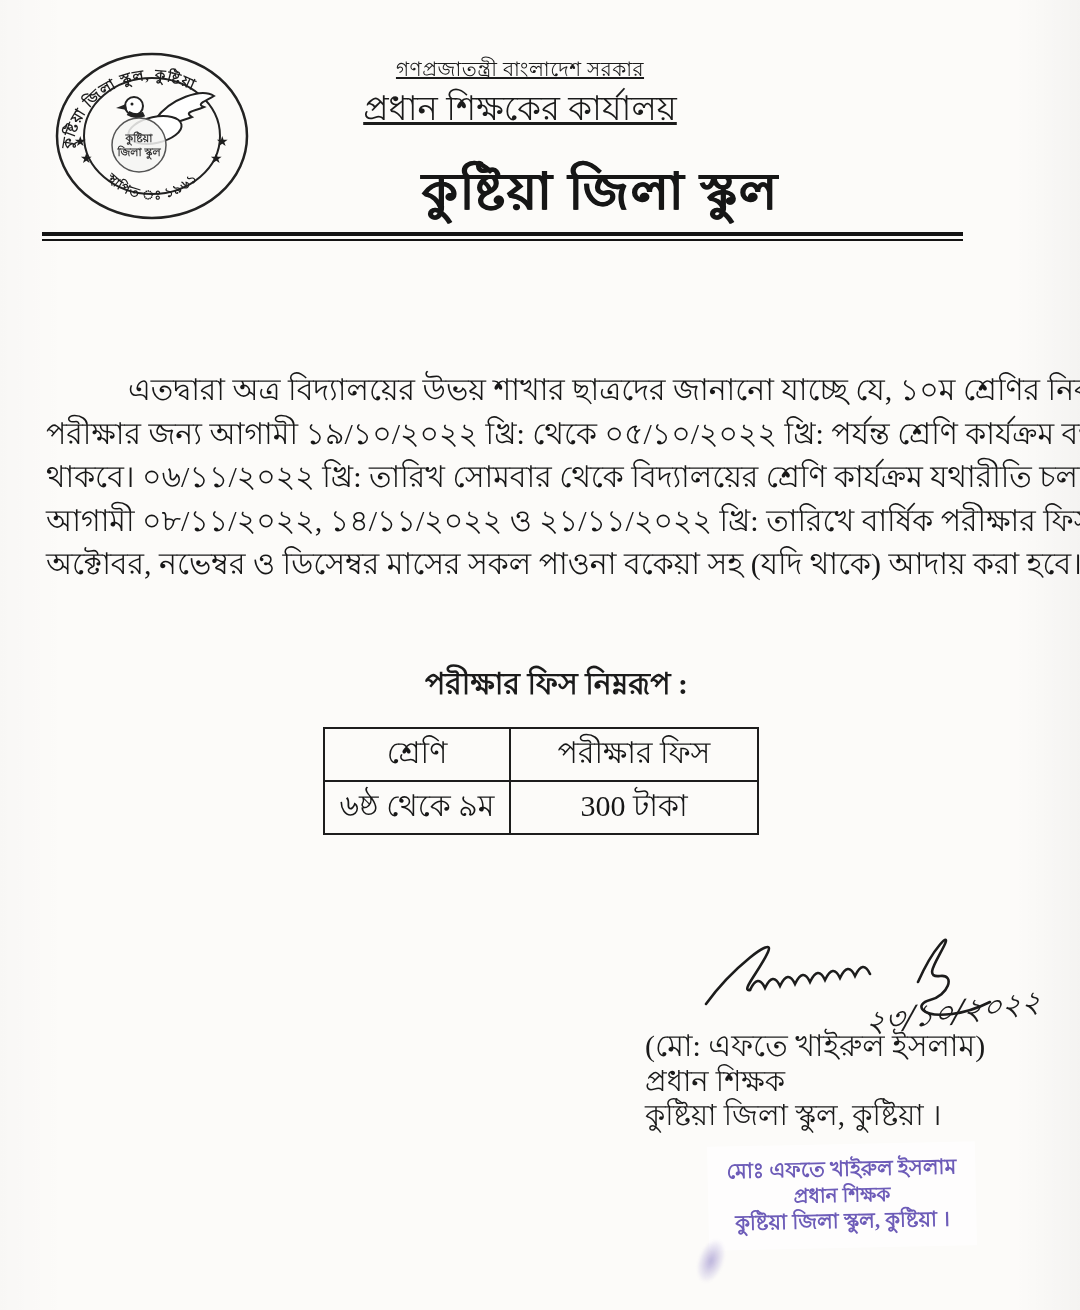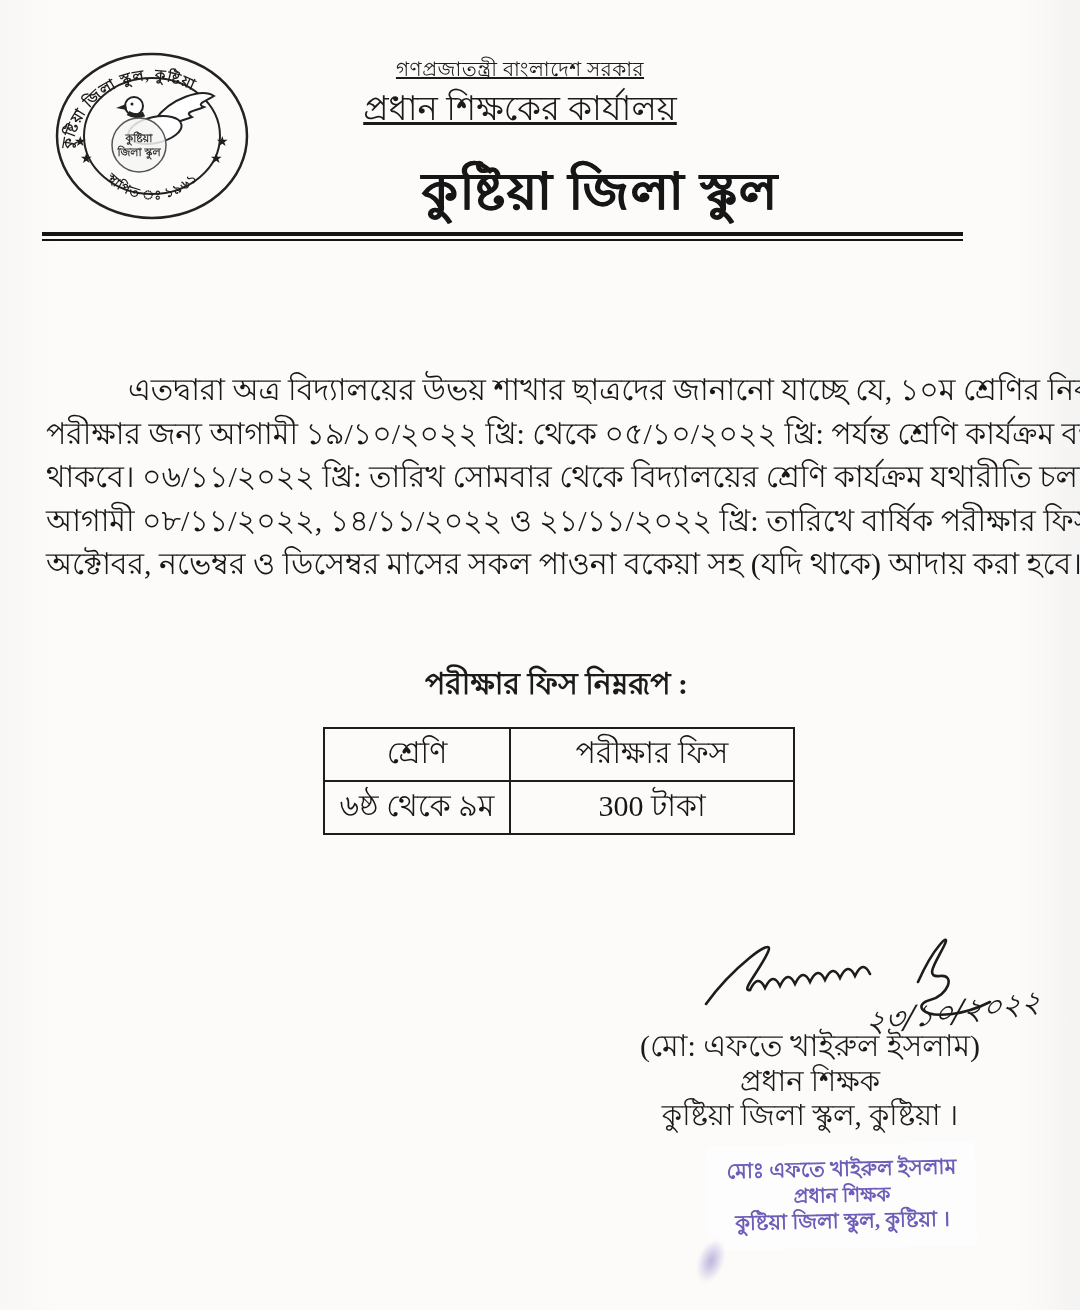--- a/index.html
+++ b/index.html
@@ -66,32 +66,32 @@
     border-collapse:collapse;
     font-size:30px; color:#171717;
   }
   table.fees td, table.fees th {
     border:2px solid #1d1d1d;
     text-align:center; vertical-align:middle;
     font-weight:400;
     height:38px; padding:0 8px;
   }
   table.fees .c1 { width:186px; }
-  table.fees .c2 { width:284px; }
+  table.fees .c2 { width:248px; }
 
   
   .sig-art { position:absolute; left:690px; top:928px; width:380px; height:115px; }
   .sig-date {
     position:absolute; left:865px; top:988px;
     font-size:30px; font-style:italic;
     transform:rotate(-7deg) skewX(-12deg);
     color:#1d1d1d; white-space:nowrap;
     font-family:"DejaVu Serif", serif;
   }
-  .sig-block { position:absolute; left:620px; top:1028px; width:380px; text-align:center; }
+  .sig-block { position:absolute; left:645px; top:1028px; width:380px; }
   .sig-name   { font-size:30px; line-height:36px; white-space:nowrap; }
   .sig-title  { font-size:29px; line-height:34px; }
   .sig-school { font-size:29px; line-height:34px; white-space:nowrap; }
 
   
   .stamp {
     position:absolute; left:708px; top:1144px; width:268px;
     padding:12px 4px 14px 4px;
     background:rgba(255,255,255,0.6);
     text-align:center;

